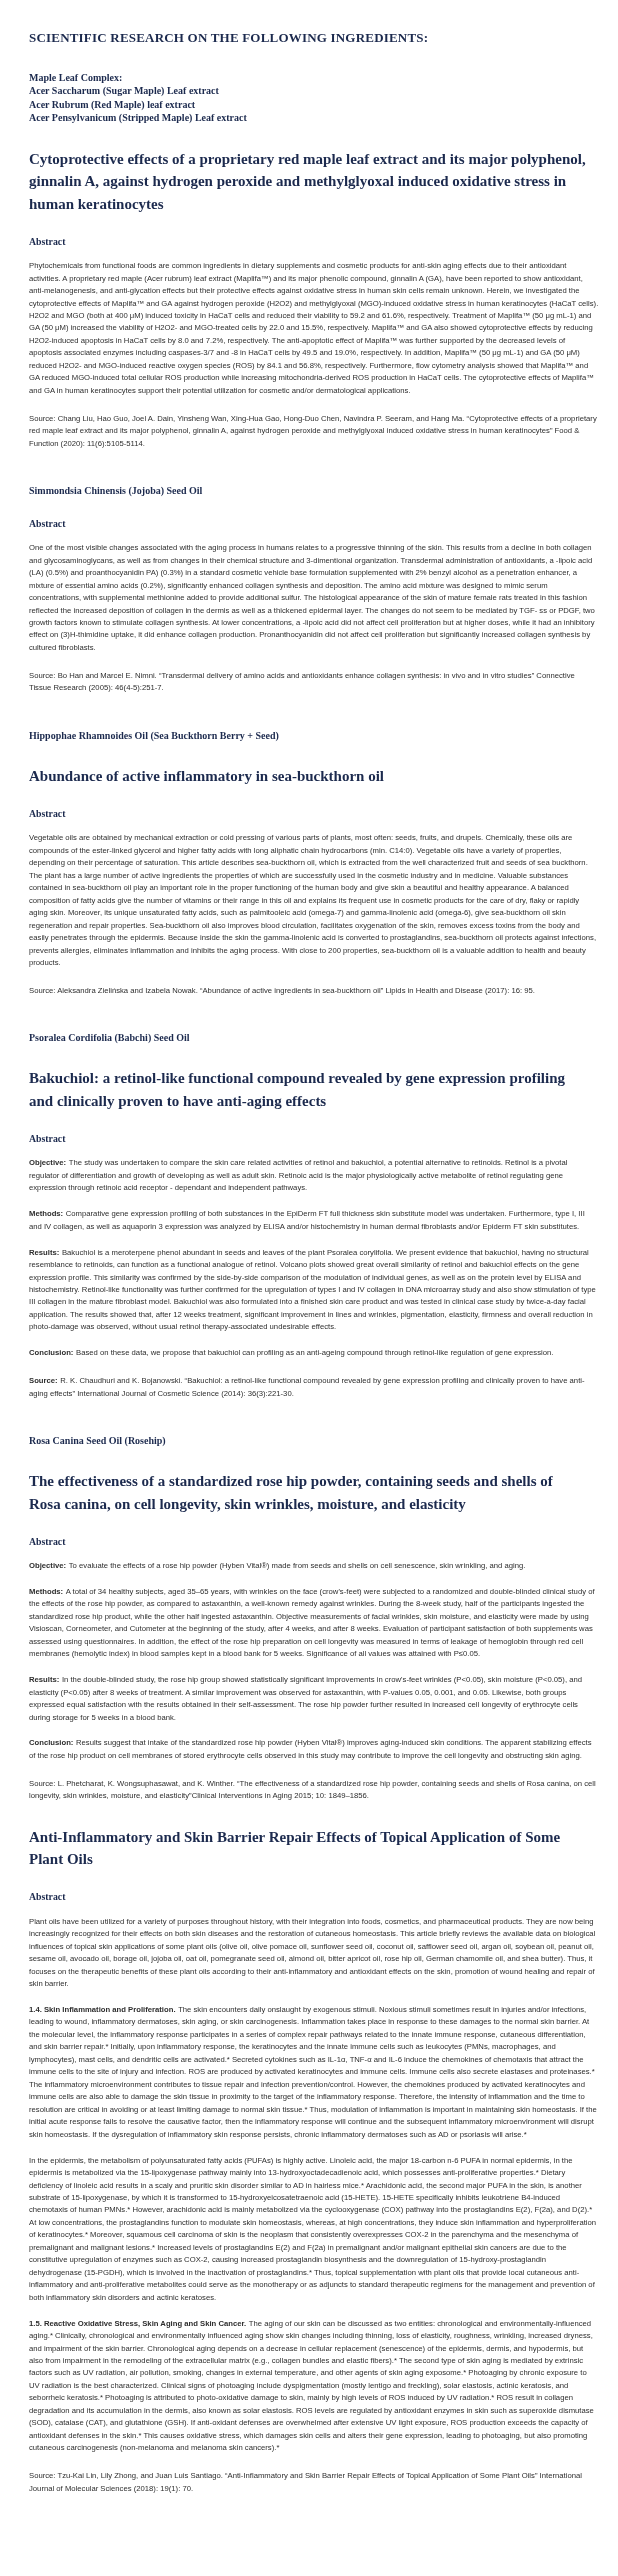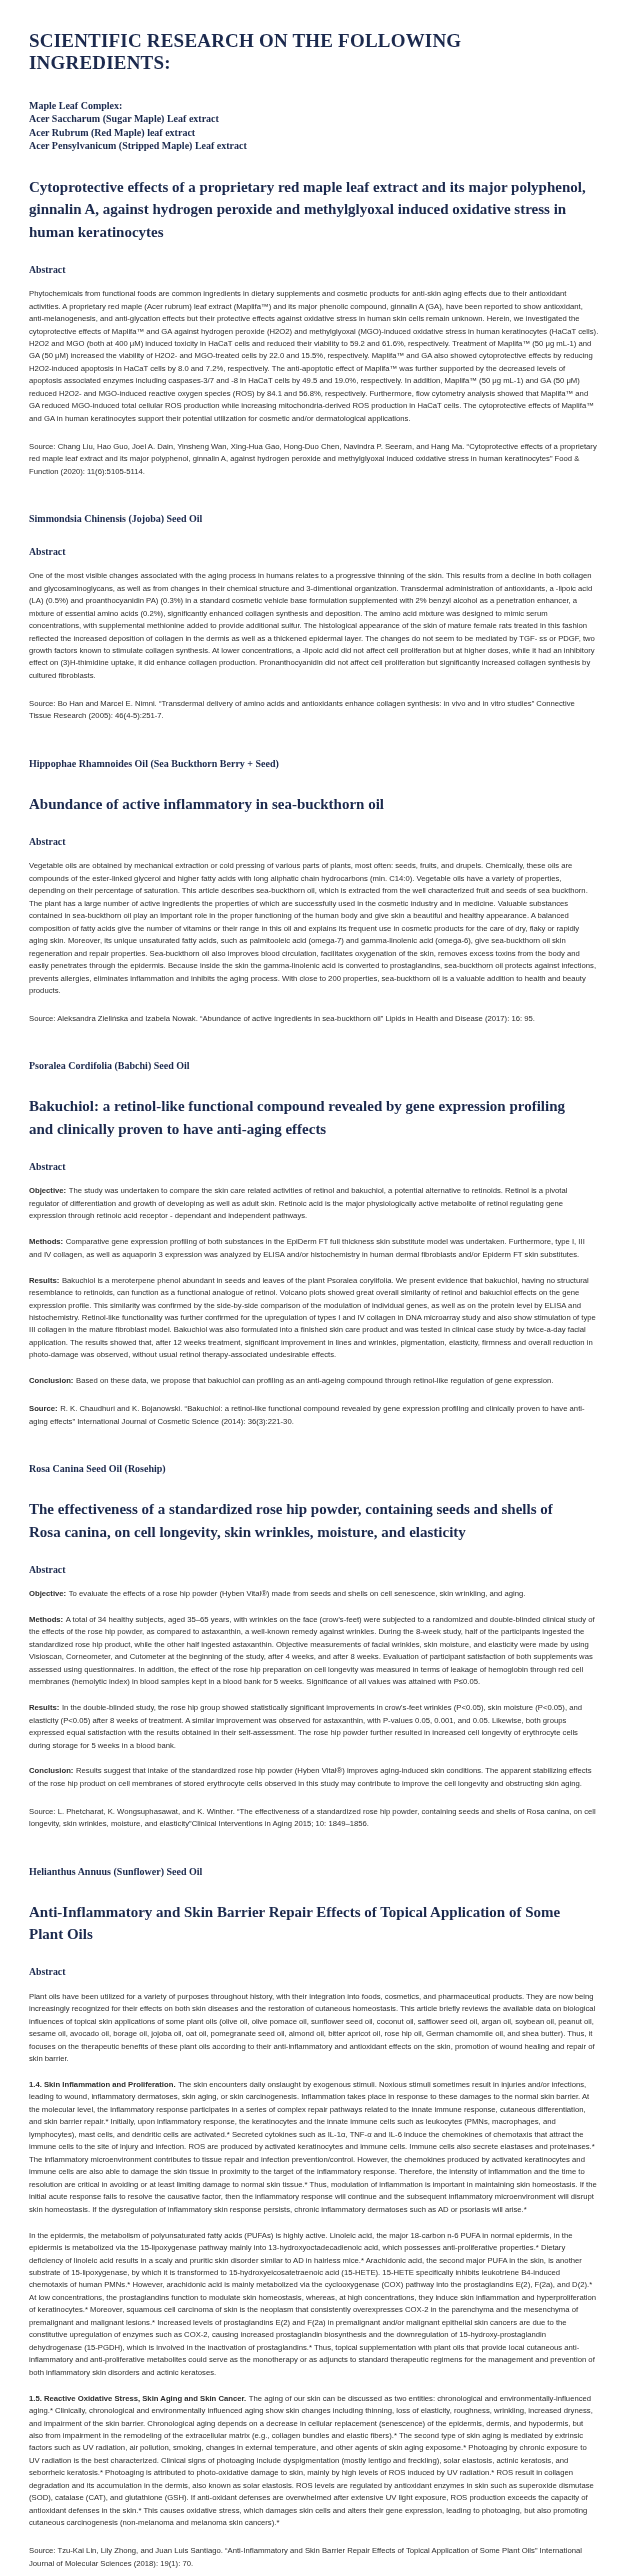--- a/index.html
+++ b/index.html
@@ -1,19 +1,19 @@
 <!DOCTYPE html>
 <html style="font-size:8.2px"><head>
 <meta charset="utf-8">
 <style>
   html,body { margin:0; padding:0; background:#ffffff; }
   body { font-family:"Liberation Sans", sans-serif; color:#2e2e2e; }
   .page { width:618px; min-height:2983px; box-sizing:border-box; padding:26px 19.6px 31px 29px; background:#ffffff; }
 
-  h1.page-title { font-family:"Liberation Serif", serif; color:#1c2a4e; font-size:19px; margin:4.1px 0 0; letter-spacing:0.2px; }
+  h1.page-title { font-family:"Liberation Serif", serif; color:#1c2a4e; font-size:13px; margin:4.1px 0 0; letter-spacing:0.2px; }
 
   .complex { margin-top:25px; }
   .complex-line { font-family:"Liberation Serif", serif; color:#1c2a4e; font-weight:bold; font-size:10px; line-height:1.34; }
 
   h2.sec-heading { font-family:Liberation Serif, serif; color:#1c2a4e; font-size:10px; line-height:1.3; margin:34px 0 0; }
   h3.study-title { font-family:"Liberation Serif", serif; color:#1c2a4e; font-size:15px; line-height:1.5; margin:23px 0 0; max-width:559px; font-weight:bold; }
   h4.abstract-label { font-family:"Liberation Serif", serif; color:#1c2a4e; font-size:9.8px; margin:20.6px 0 0; font-weight:bold; }
 
   p.body { font-size:7.7px; line-height:1.62; margin:13.4px 0 0; max-width:570px; color:#2e2e2e; }
   p.body .lead:not(:empty) { font-weight:bold; margin-right:2.6px; }
@@ -71,21 +71,20 @@
     <h3 class="study-title">The effectiveness of a standardized rose hip powder, containing seeds and shells of Rosa canina, on cell longevity, skin wrinkles, moisture, and elasticity</h3>
     <h4 class="abstract-label">Abstract</h4>
     <p class="body"><strong class="lead">Objective:</strong><span>To evaluate the effects of a rose hip powder (Hyben Vital®) made from seeds and shells on cell senescence, skin wrinkling, and aging.</span></p>
     <p class="body"><strong class="lead">Methods:</strong><span>A total of 34 healthy subjects, aged 35–65 years, with wrinkles on the face (crow's-feet) were subjected to a randomized and double-blinded clinical study of the effects of the rose hip powder, as compared to astaxanthin, a well-known remedy against wrinkles. During the 8-week study, half of the participants ingested the standardized rose hip product, while the other half ingested astaxanthin. Objective measurements of facial wrinkles, skin moisture, and elasticity were made by using Visioscan, Corneometer, and Cutometer at the beginning of the study, after 4 weeks, and after 8 weeks. Evaluation of participant satisfaction of both supplements was assessed using questionnaires. In addition, the effect of the rose hip preparation on cell longevity was measured in terms of leakage of hemoglobin through red cell membranes (hemolytic index) in blood samples kept in a blood bank for 5 weeks. Significance of all values was attained with P≤0.05.</span></p>
     <p class="body"><strong class="lead">Results:</strong><span>In the double-blinded study, the rose hip group showed statistically significant improvements in crow's-feet wrinkles (P&lt;0.05), skin moisture (P&lt;0.05), and elasticity (P&lt;0.05) after 8 weeks of treatment. A similar improvement was observed for astaxanthin, with P-values 0.05, 0.001, and 0.05. Likewise, both groups expressed equal satisfaction with the results obtained in their self-assessment. The rose hip powder further resulted in increased cell longevity of erythrocyte cells during storage for 5 weeks in a blood bank.</span></p>
     <p class="body"><strong class="lead">Conclusion:</strong><span>Results suggest that intake of the standardized rose hip powder (Hyben Vital®) improves aging-induced skin conditions. The apparent stabilizing effects of the rose hip product on cell membranes of stored erythrocyte cells observed in this study may contribute to improve the cell longevity and obstructing skin aging.</span></p>
     <p class="body source"><strong class="lead"></strong><span>Source: L. Phetcharat, K. Wongsuphasawat, and K. Winther. “The effectiveness of a standardized rose hip powder, containing seeds and shells of Rosa canina, on cell longevity, skin wrinkles, moisture, and elasticity”Clinical Interventions in Aging 2015; 10: 1849–1856.</span></p>
   </section>
 
   <section>
-    <h2 class="sec-heading">Helianthus Annuus (Sunflower) Seed Oil</h2>
     <h3 class="study-title">Anti-Inflammatory and Skin Barrier Repair Effects of Topical Application of Some Plant Oils</h3>
     <h4 class="abstract-label">Abstract</h4>
     <p class="body"><strong class="lead"></strong><span>Plant oils have been utilized for a variety of purposes throughout history, with their integration into foods, cosmetics, and pharmaceutical products. They are now being increasingly recognized for their effects on both skin diseases and the restoration of cutaneous homeostasis. This article briefly reviews the available data on biological influences of topical skin applications of some plant oils (olive oil, olive pomace oil, sunflower seed oil, coconut oil, safflower seed oil, argan oil, soybean oil, peanut oil, sesame oil, avocado oil, borage oil, jojoba oil, oat oil, pomegranate seed oil, almond oil, bitter apricot oil, rose hip oil, German chamomile oil, and shea butter). Thus, it focuses on the therapeutic benefits of these plant oils according to their anti-inflammatory and antioxidant effects on the skin, promotion of wound healing and repair of skin barrier.</span></p>
     <p class="body"><strong class="lead">1.4. Skin Inflammation and Proliferation.</strong><span>The skin encounters daily onslaught by exogenous stimuli. Noxious stimuli sometimes result in injuries and/or infections, leading to wound, inflammatory dermatoses, skin aging, or skin carcinogenesis. Inflammation takes place in response to these damages to the normal skin barrier. At the molecular level, the inflammatory response participates in a series of complex repair pathways related to the innate immune response, cutaneous differentiation, and skin barrier repair.* Initially, upon inflammatory response, the keratinocytes and the innate immune cells such as leukocytes (PMNs, macrophages, and lymphocytes), mast cells, and dendritic cells are activated.* Secreted cytokines such as IL-1α, TNF-α and IL-6 induce the chemokines of chemotaxis that attract the immune cells to the site of injury and infection. ROS are produced by activated keratinocytes and immune cells. Immune cells also secrete elastases and proteinases.* The inflammatory microenvironment contributes to tissue repair and infection prevention/control. However, the chemokines produced by activated keratinocytes and immune cells are also able to damage the skin tissue in proximity to the target of the inflammatory response. Therefore, the intensity of inflammation and the time to resolution are critical in avoiding or at least limiting damage to normal skin tissue.* Thus, modulation of inflammation is important in maintaining skin homeostasis. If the initial acute response fails to resolve the causative factor, then the inflammatory response will continue and the subsequent inflammatory microenvironment will disrupt skin homeostasis. If the dysregulation of inflammatory skin response persists, chronic inflammatory dermatoses such as AD or psoriasis will arise.*</span></p>
     <p class="body"><strong class="lead"></strong><span>In the epidermis, the metabolism of polyunsaturated fatty acids (PUFAs) is highly active. Linoleic acid, the major 18-carbon n-6 PUFA in normal epidermis, in the epidermis is metabolized via the 15-lipoxygenase pathway mainly into 13-hydroxyoctadecadienoic acid, which possesses anti-proliferative properties.* Dietary deficiency of linoleic acid results in a scaly and pruritic skin disorder similar to AD in hairless mice.* Arachidonic acid, the second major PUFA in the skin, is another substrate of 15-lipoxygenase, by which it is transformed to 15-hydroxyeicosatetraenoic acid (15-HETE). 15-HETE specifically inhibits leukotriene B4-induced chemotaxis of human PMNs.* However, arachidonic acid is mainly metabolized via the cyclooxygenase (COX) pathway into the prostaglandins E(2), F(2a), and D(2).* At low concentrations, the prostaglandins function to modulate skin homeostasis, whereas, at high concentrations, they induce skin inflammation and hyperproliferation of keratinocytes.* Moreover, squamous cell carcinoma of skin is the neoplasm that consistently overexpresses COX-2 in the parenchyma and the mesenchyma of premalignant and malignant lesions.* Increased levels of prostaglandins E(2) and F(2a) in premalignant and/or malignant epithelial skin cancers are due to the constitutive upregulation of enzymes such as COX-2, causing increased prostaglandin biosynthesis and the downregulation of 15-hydroxy-prostaglandin dehydrogenase (15-PGDH), which is involved in the inactivation of prostaglandins.* Thus, topical supplementation with plant oils that provide local cutaneous anti-inflammatory and anti-proliferative metabolites could serve as the monotherapy or as adjuncts to standard therapeutic regimens for the management and prevention of both inflammatory skin disorders and actinic keratoses.</span></p>
     <p class="body"><strong class="lead">1.5. Reactive Oxidative Stress, Skin Aging and Skin Cancer.</strong><span>The aging of our skin can be discussed as two entities: chronological and environmentally-influenced aging.* Clinically, chronological and environmentally influenced aging show skin changes including thinning, loss of elasticity, roughness, wrinkling, increased dryness, and impairment of the skin barrier. Chronological aging depends on a decrease in cellular replacement (senescence) of the epidermis, dermis, and hypodermis, but also from impairment in the remodeling of the extracellular matrix (e.g., collagen bundles and elastic fibers).* The second type of skin aging is mediated by extrinsic factors such as UV radiation, air pollution, smoking, changes in external temperature, and other agents of skin aging exposome.* Photoaging by chronic exposure to UV radiation is the best characterized. Clinical signs of photoaging include dyspigmentation (mostly lentigo and freckling), solar elastosis, actinic keratosis, and seborrheic keratosis.* Photoaging is attributed to photo-oxidative damage to skin, mainly by high levels of ROS induced by UV radiation.* ROS result in collagen degradation and its accumulation in the dermis, also known as solar elastosis. ROS levels are regulated by antioxidant enzymes in skin such as superoxide dismutase (SOD), catalase (CAT), and glutathione (GSH). If anti-oxidant defenses are overwhelmed after extensive UV light exposure, ROS production exceeds the capacity of antioxidant defenses in the skin.* This causes oxidative stress, which damages skin cells and alters their gene expression, leading to photoaging, but also promoting cutaneous carcinogenesis (non-melanoma and melanoma skin cancers).*</span></p>
     <p class="body source"><strong class="lead"></strong><span>Source: Tzu-Kai Lin, Lily Zhong, and Juan Luis Santiago. “Anti-Inflammatory and Skin Barrier Repair Effects of Topical Application of Some Plant Oils” International Journal of Molecular Sciences (2018): 19(1): 70.</span></p>
   </section>
 
 </div>

